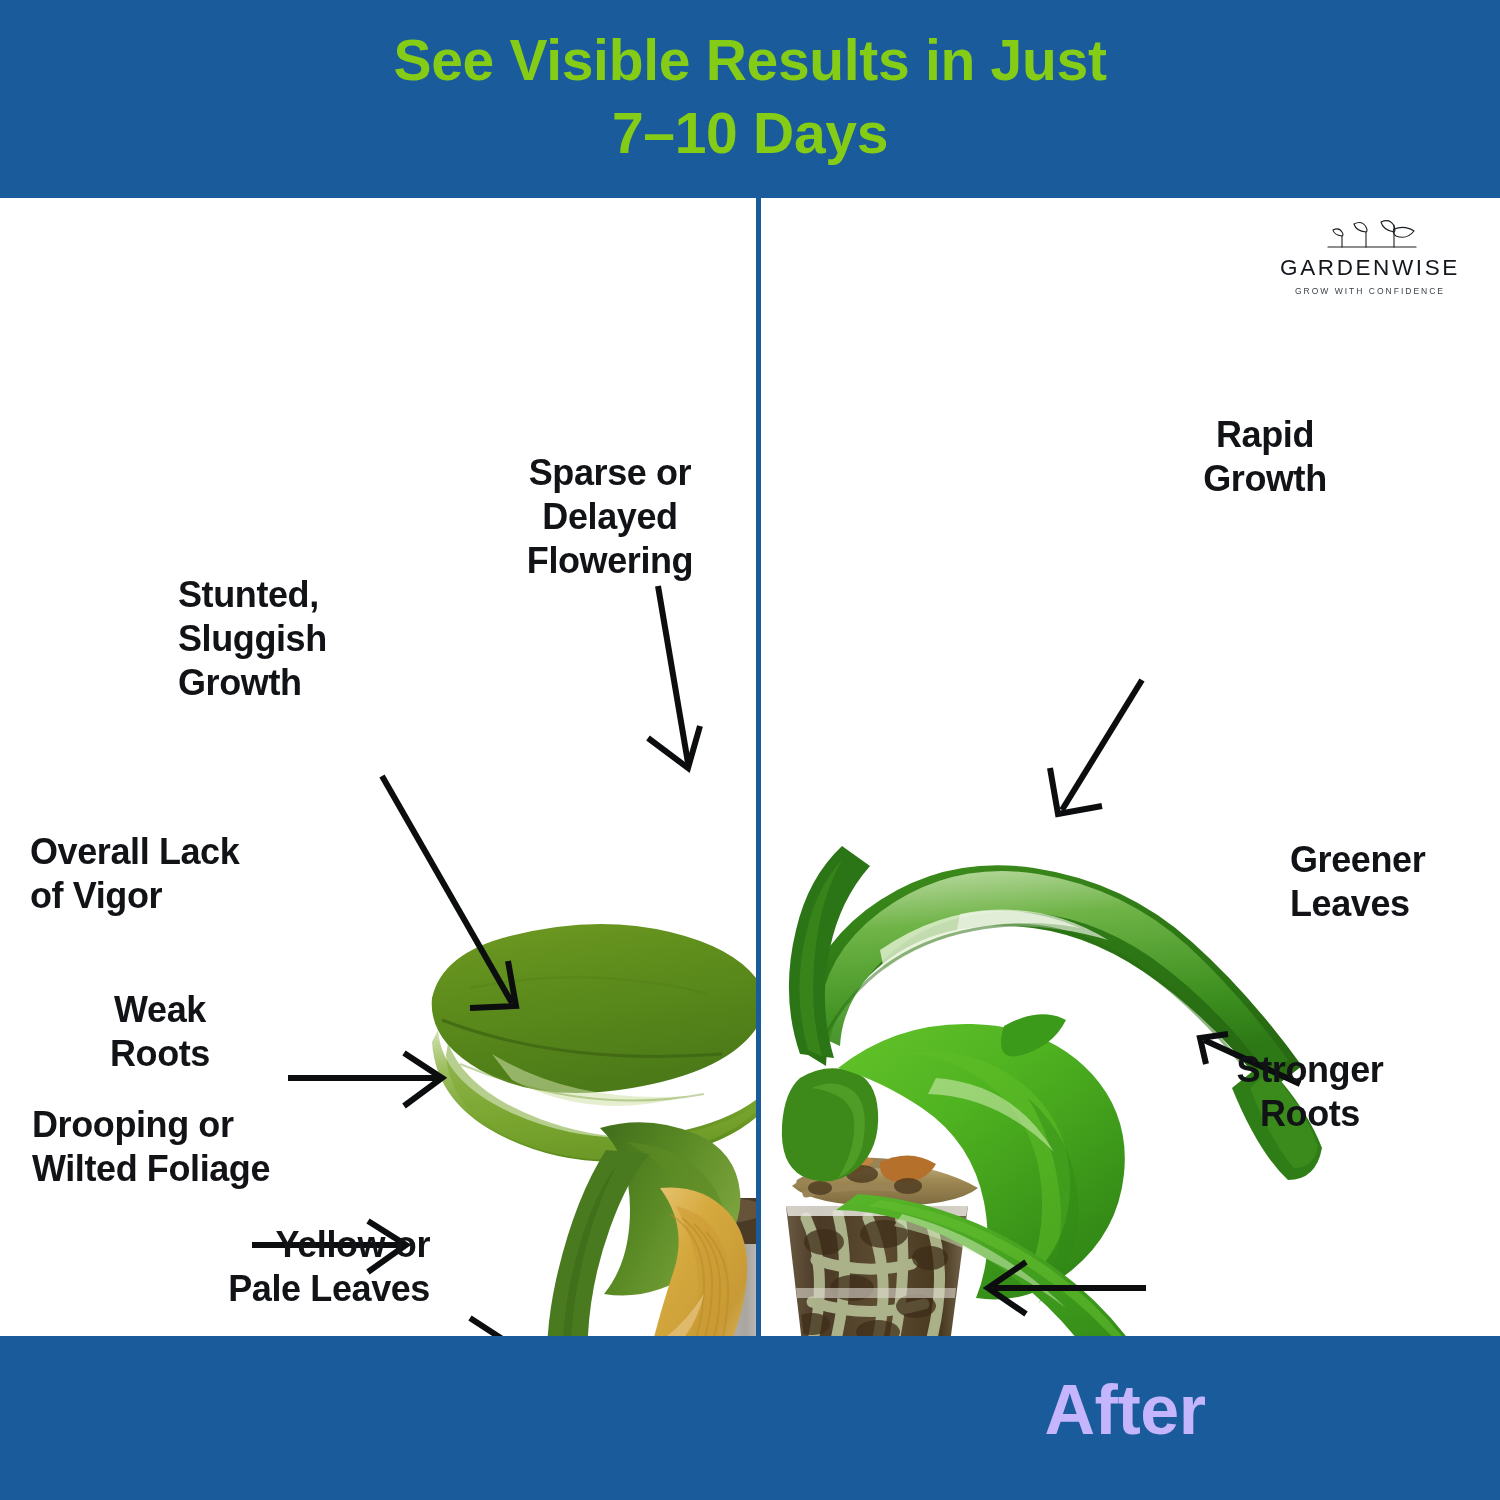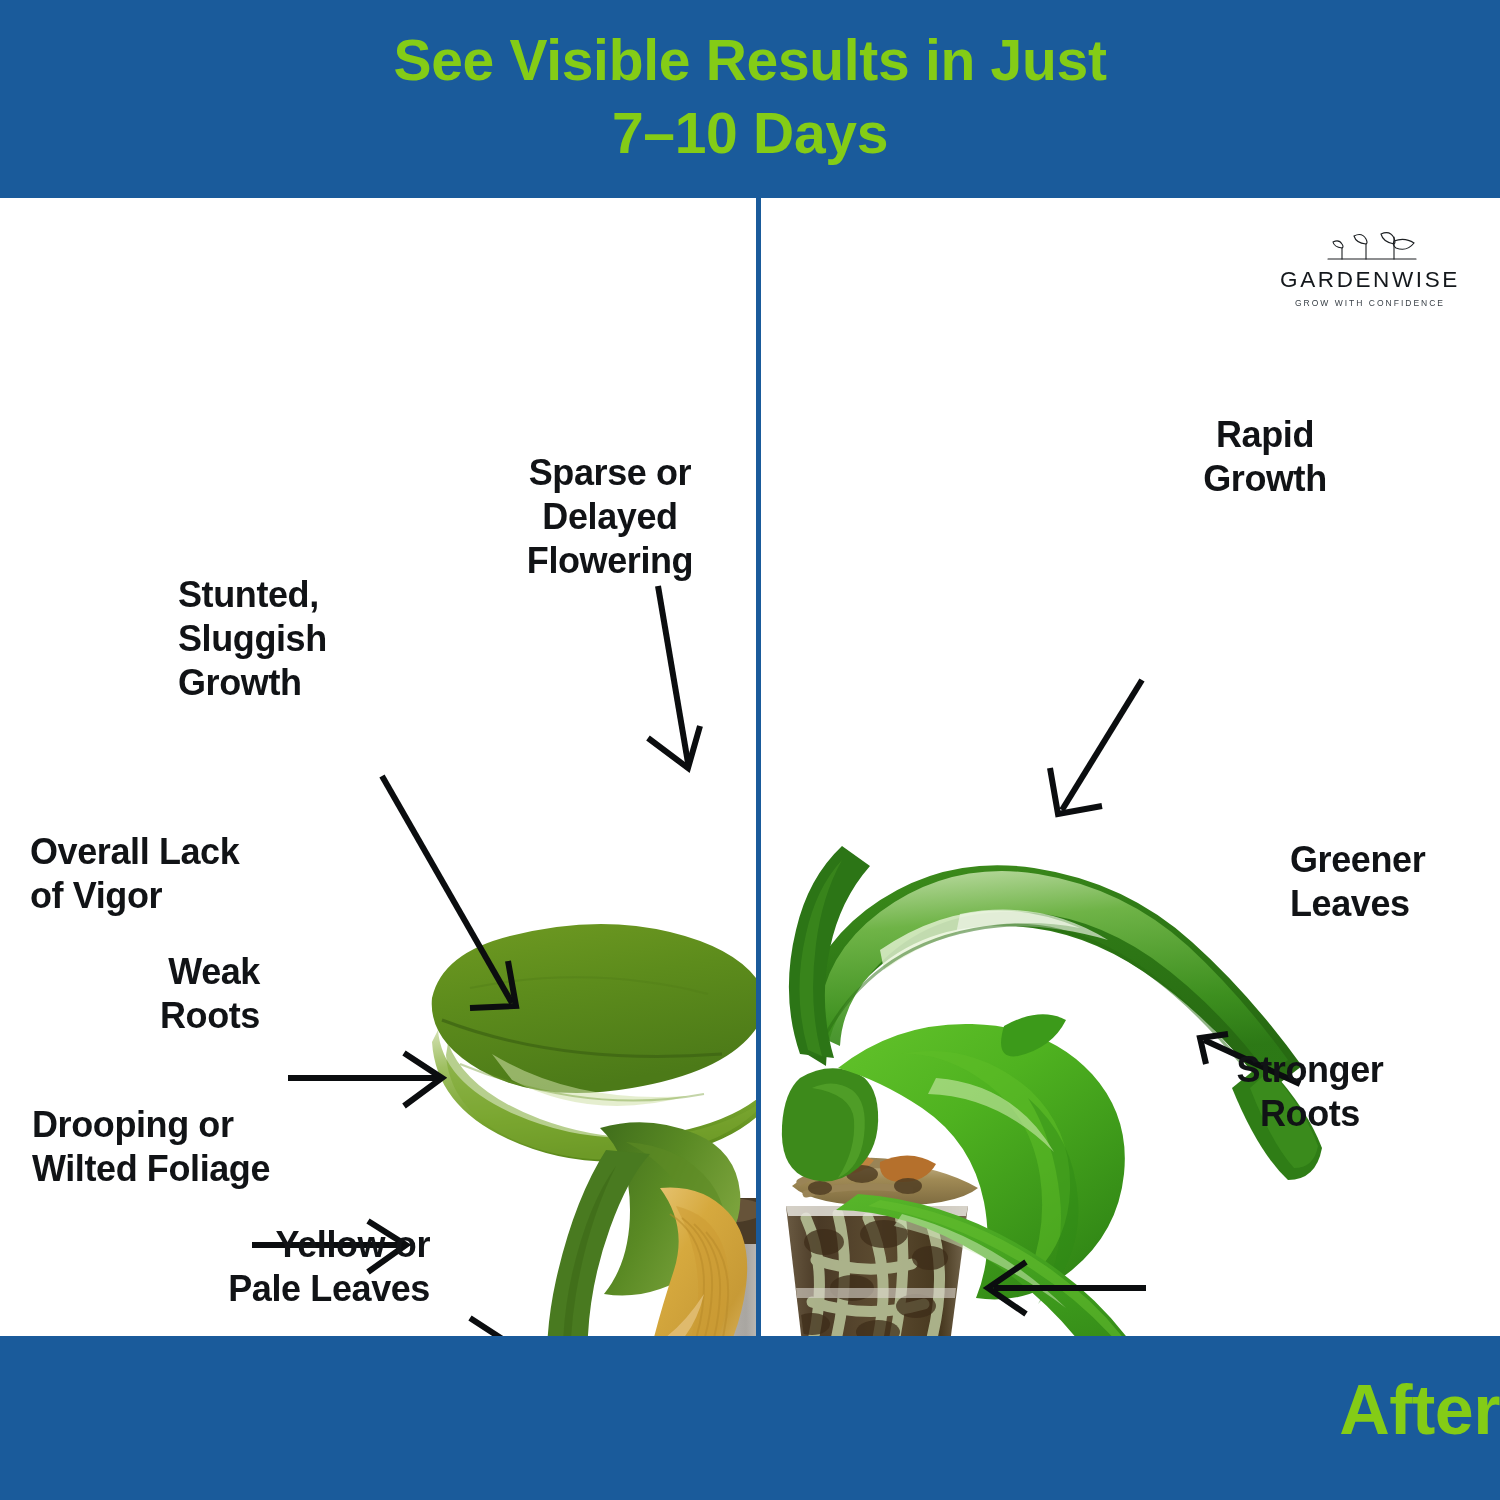--- a/index.html
+++ b/index.html
@@ -35,37 +35,37 @@
     position:absolute;left:0;top:1336px;width:1500px;height:164px;
     background:#1a5b9b;
   }
   .footer-before{
     position:absolute;left:0;top:34px;width:750px;
     text-align:center;
     color:#ffffff;font-size:70px;font-weight:bold;letter-spacing:-0.5px;
   }
   .footer-after{
     position:absolute;left:750px;top:34px;width:750px;
-    text-align:right;
-    color:#84cc16;font-size:70px;font-weight:bold;letter-spacing:-0.5px;
+    text-align:center;
+    color:#c4b5fd;font-size:70px;font-weight:bold;letter-spacing:-0.5px;
   }
 
   
   .stage{
     position:absolute;left:0;top:198px;width:1500px;height:1138px;
     background:#ffffff;overflow:hidden;
   }
   .divider{
     position:absolute;left:756px;top:0;width:5px;height:1138px;
     background:#1a5b9b;
   }
 
   
   .logo{
-    position:absolute;left:1270px;top:26px;width:200px;height:92px;
+    position:absolute;left:1270px;top:14px;width:200px;height:92px;
     text-align:center;
   }
   .logo-mark{width:200px;height:42px;display:block;}
   .logo-word{
     font-size:22.5px;letter-spacing:2.6px;color:#14181c;
     font-weight:normal;margin-top:1px;
   }
   .logo-tag{
     font-size:8.5px;letter-spacing:2.0px;color:#3a4148;margin-top:5px;
   }
@@ -78,21 +78,21 @@
     font-size:36px;
     line-height:1.22;
     white-space:pre-line;
     letter-spacing:-0.4px;
   }
 
   
   #lbl-sparse   {left:480px; top:253px; width:260px; text-align:center;}
   #lbl-stunted  {left:178px; top:375px; width:240px; text-align:left;}
   #lbl-vigor    {left:30px;  top:632px; width:310px; text-align:left;}
-  #lbl-weak     {left:60px;  top:752px; width:200px; text-align:right;}
+  #lbl-weak     {left:60px;  top:790px; width:200px; text-align:center;}
   #lbl-droop    {left:32px;  top:905px; width:340px; text-align:left;}
   #lbl-yellow   {left:140px; top:1025px;width:290px; text-align:right;}
 
   
   #lbl-rapid    {left:1155px;top:215px; width:220px; text-align:center;}
   #lbl-greener  {left:1290px;top:640px; width:200px; text-align:left;}
   #lbl-stronger {left:1170px;top:850px; width:280px; text-align:center;}
 
   .svg-overlay{position:absolute;left:0;top:0;width:1500px;height:1138px;pointer-events:none;}
 </style>

